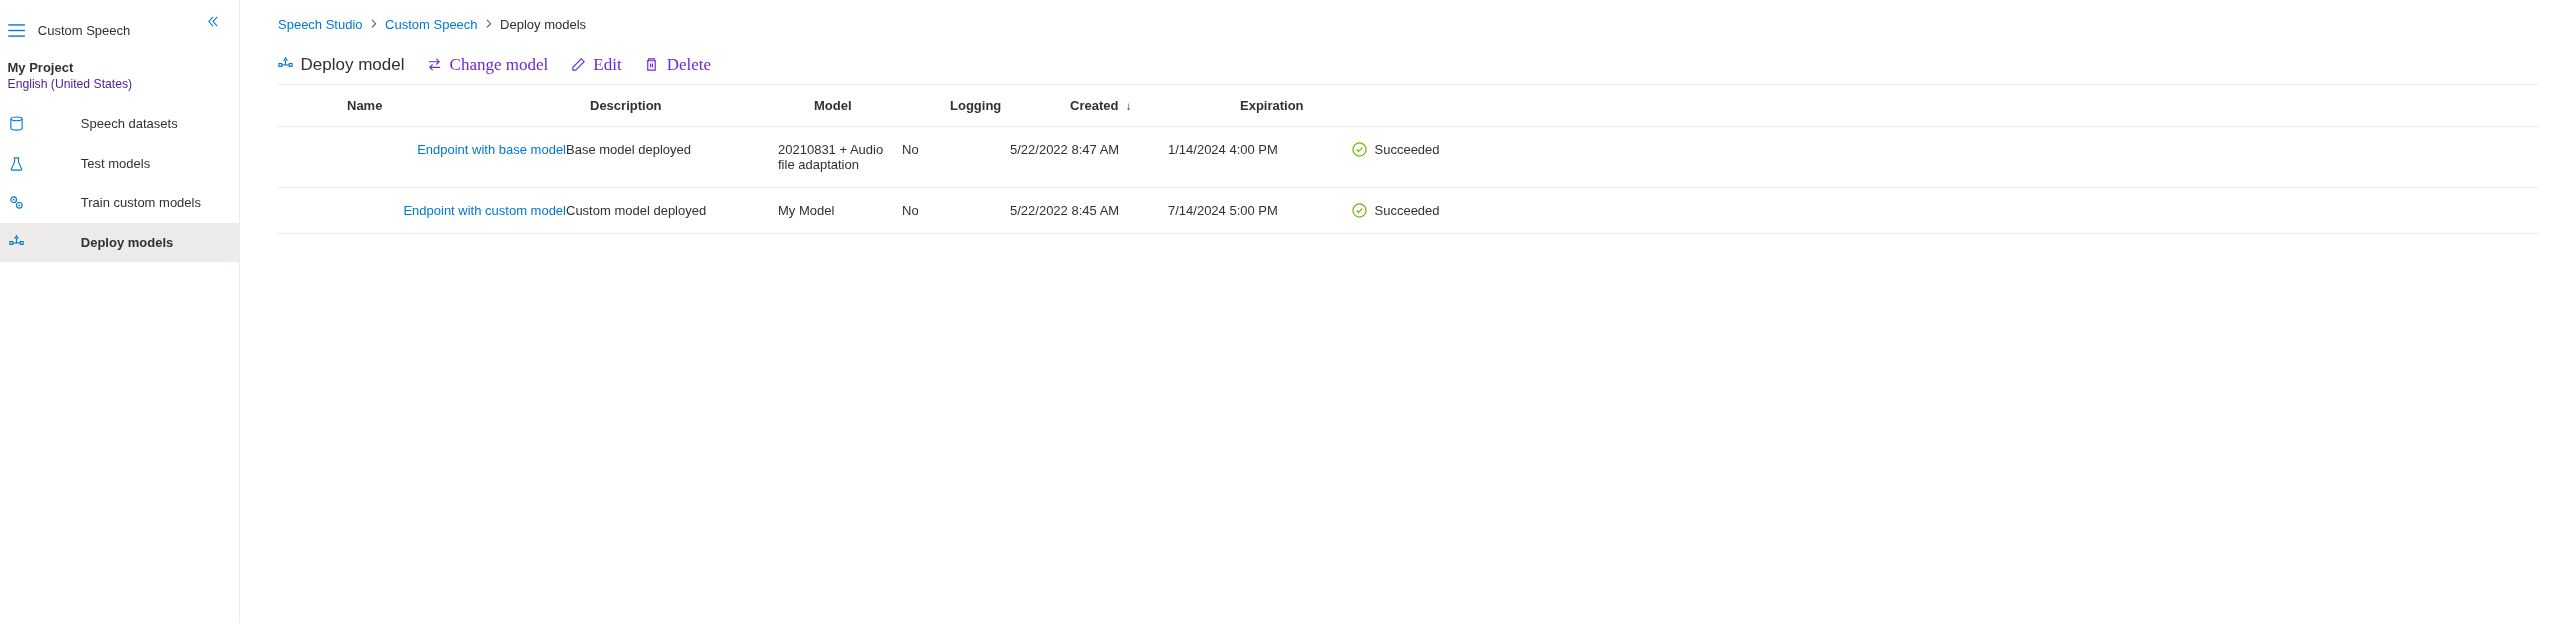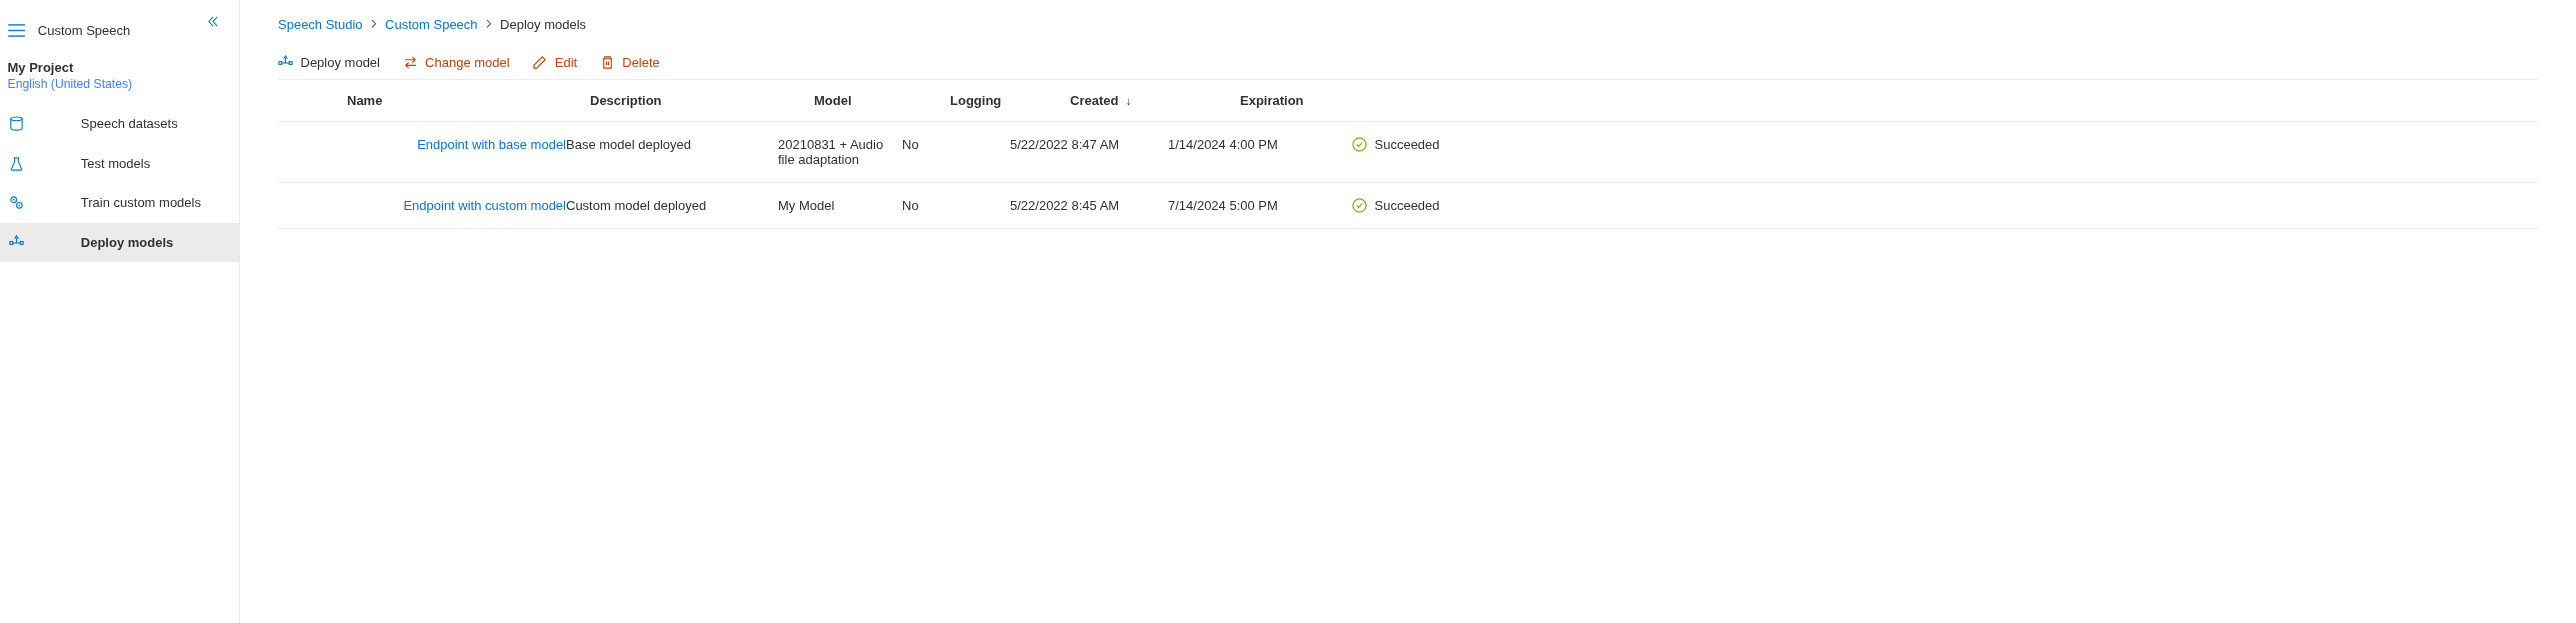--- a/index.html
+++ b/index.html
@@ -48,21 +48,21 @@
       padding: 7.5px 7.5px 13px 7.5px;
     }
     .project-title {
       font-weight: 600;
       font-size: 13px;
       color: #323130;
       margin-bottom: 1.9px;
     }
     .project-subtitle {
       font-size: 12.2px;
-      color: #3b82f6;
+      color: #4c1d95;
     }
     .sidebar-item {
       display: flex;
       align-items: center;
       padding: 11.3px 7.5px;
       cursor: pointer;
       color: #323130;
       gap: 45px;
     }
     .sidebar-item.active {
@@ -112,25 +112,26 @@
       align-items: center;
       gap: 22.6px;
       padding-bottom: 9.4px;
     }
     .toolbar-btn {
       display: flex;
       align-items: center;
       gap: 7.5px;
       cursor: pointer;
       color: #323130;
-      font-size: 13px;
+      font-size: 17px;
     }
     .toolbar-btn.disabled {
-      color: #c2410c;
+      color: #6d28d9;
       cursor: default;
+      font-family: Liberation Serif, serif;
     }
     .toolbar-btn .icon {
       width: 15px;
       height: 15px;
       display: flex;
       align-items: center;
       justify-content: center;
     }
     .toolbar-btn .icon.blue {
       color: #0078d4;

